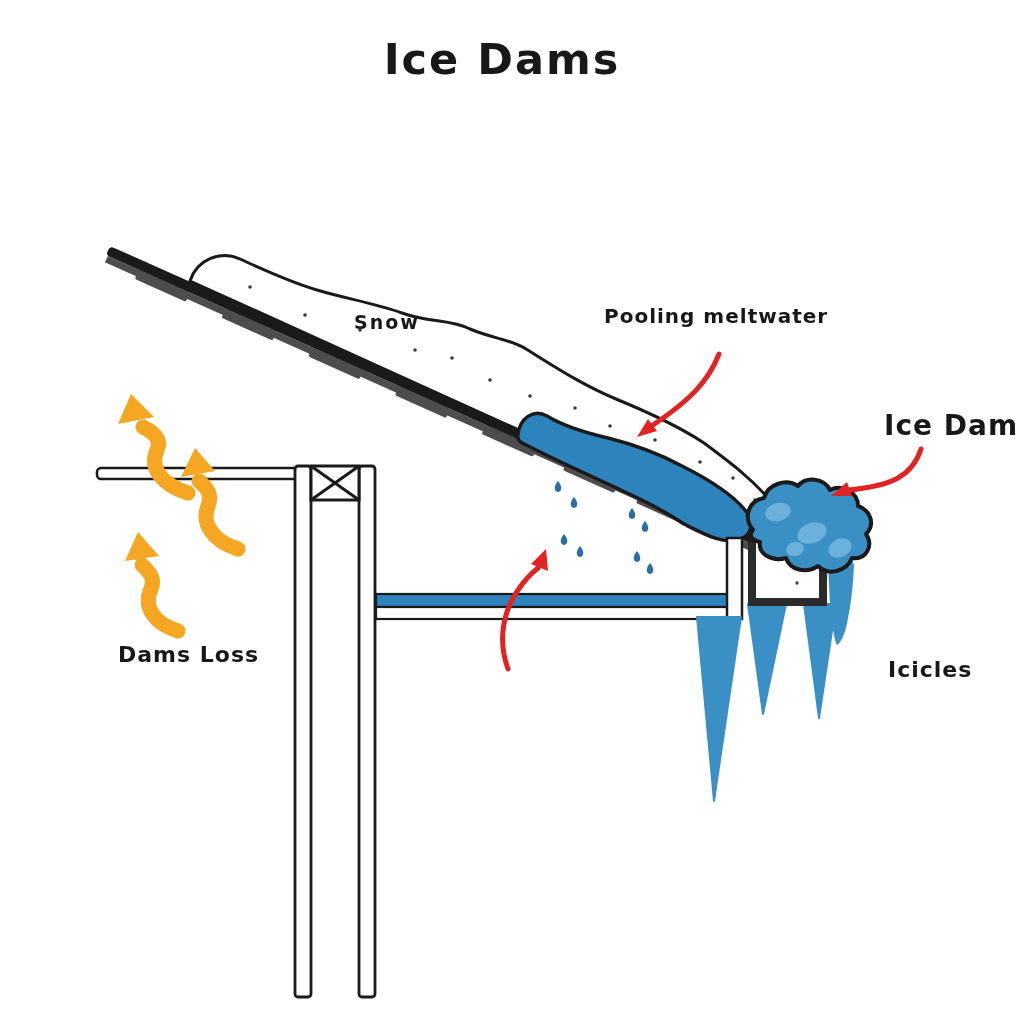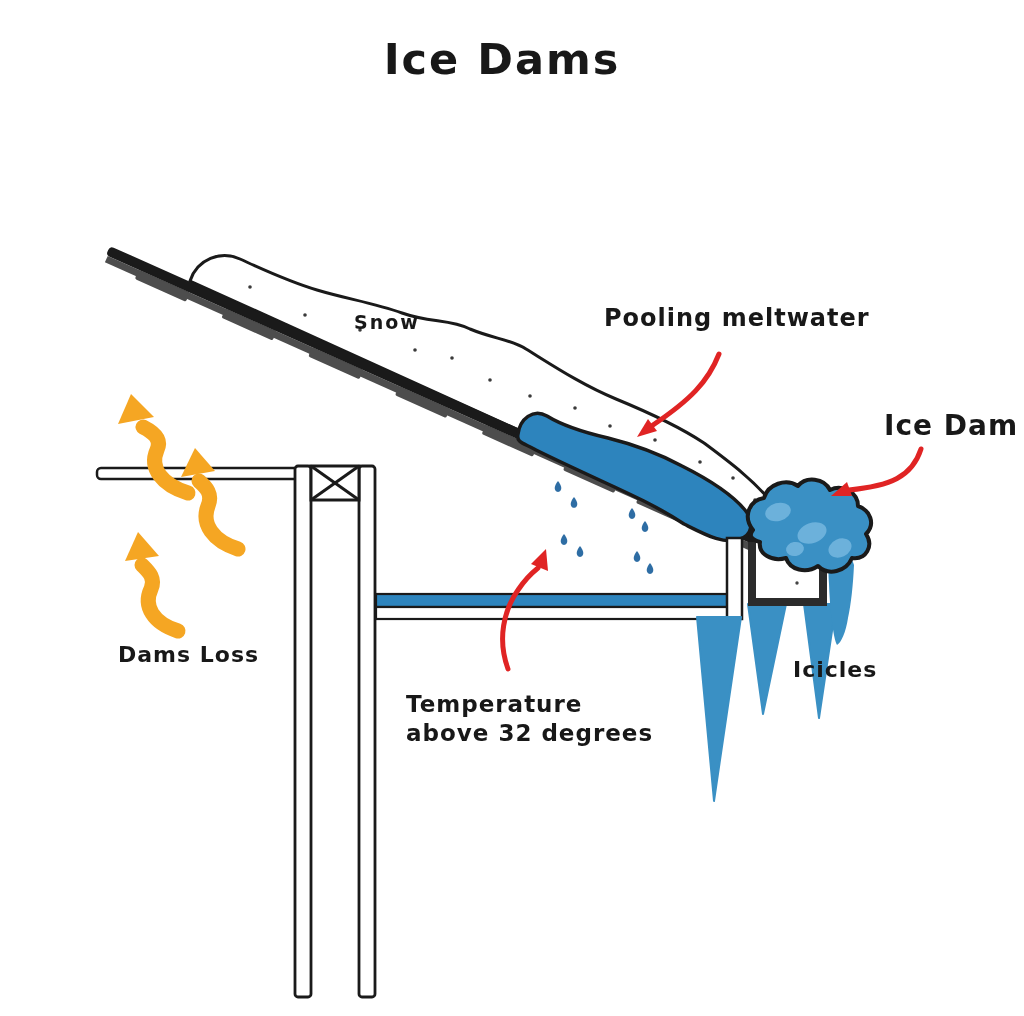--- a/index.html
+++ b/index.html
@@ -34,24 +34,24 @@
   .nofill{fill:none;}
   .label{
     position:absolute;color:#181818;font-weight:600;white-space:nowrap;
     letter-spacing:1px;
   }
   .label.title{
     left:332px;top:34px;width:340px;text-align:center;
     font-size:43px;font-weight:800;letter-spacing:2px;white-space:nowrap;
   }
   .label.snow{left:354px;top:311px;font-size:19px;letter-spacing:2px;}
-  .label.pooling{left:604px;top:304px;font-size:24px;text-align:center;}
+  .label.pooling{left:604px;top:304px;font-size:20px;text-align:center;}
   .label.icedam{left:884px;top:409px;font-size:28px;}
   .label.heatloss{left:118px;top:642px;font-size:22px;}
-  .label.icicles{left:793px;top:657px;font-size:22px;}
+  .label.icicles{left:888px;top:657px;font-size:22px;}
   .label.temperature{
     left:406px;top:690px;width:262px;font-size:23px;line-height:1.25;
     white-space:normal;
   }
 </style>
 </head>
 <body>
 
 <div id="stage">
 
@@ -209,14 +209,13 @@
       </g>
     </g>
   </svg>
 
   <div class="label title">Ice Dams</div>
   <div class="label snow">Snow</div>
   <div class="label pooling">Pooling meltwater</div>
   <div class="label icedam">Ice Dam</div>
   <div class="label heatloss">Dams Loss</div>
   <div class="label icicles">Icicles</div>
-  <div class="label temperature">Temperature above 32 degrees</div>
 </div>
 
 </body></html>

